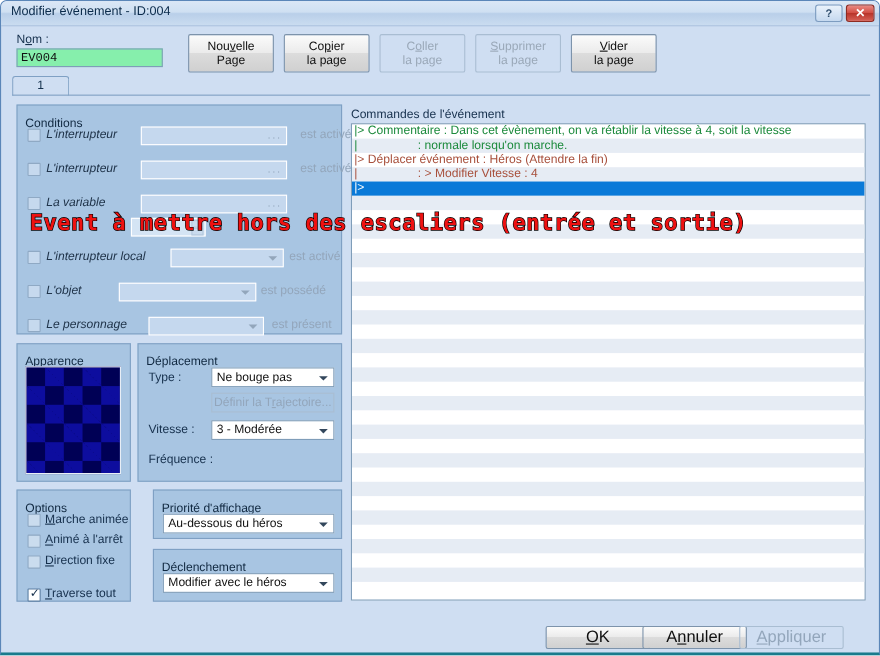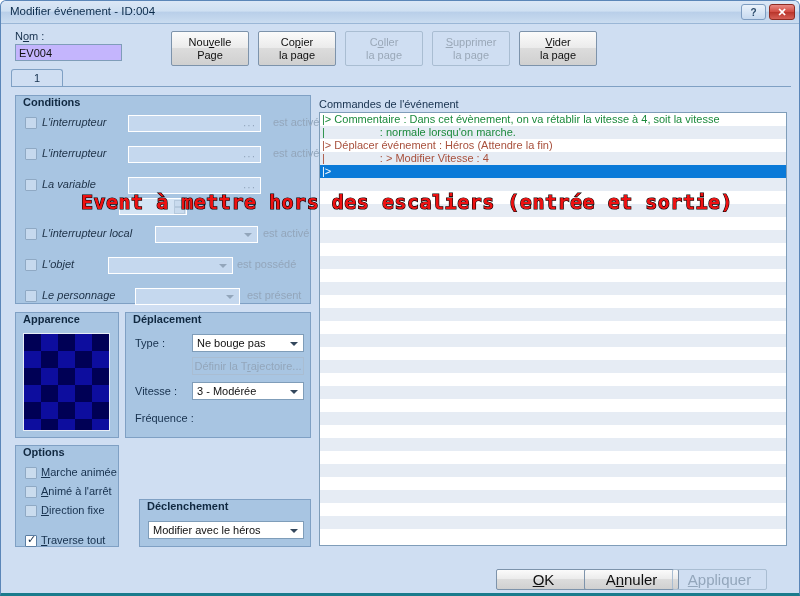--- a/index.html
+++ b/index.html
@@ -68,25 +68,25 @@
   }
 
   
   #nom-label {
     position: absolute; left: 14px; top: 29px;
     font-size: 11px; color: #16304d;
   }
   #nom-label u { text-decoration: underline; }
   #nom-input {
     position: absolute; left: 14px; top: 43px;
-    width: 107px; height: 17px;
+    width: 133px; height: 17px;
     box-sizing: border-box;
     border: 1px solid #7f9db9;
-    background: #c4b5fd;
-    font-family: Liberation Sans, sans-serif;
+    background: #86efac;
+    font-family: Liberation Mono, monospace;
     font-size: 11px;
     color: #101010;
     padding: 0 3px;
   }
 
   
   .topbtn {
     position: absolute; top: 30px;
     height: 35px;
     box-sizing: border-box;
@@ -140,22 +140,22 @@
   }
 
   
   .group {
     position: absolute;
     box-sizing: border-box;
     background: #a8c5e2;
     border: 1px solid #7fa0c4;
   }
   .group-title {
-    position: absolute; left: 7px; top: 0;
-    font-size: 11px; font-weight: bold;
+    position: absolute; left: 7px; top: 10px;
+    font-size: 11px; font-weight: normal;
     color: #102840;
     white-space: nowrap;
   }
 
   
   #panel-conditions { left: 14px; top: 94px; width: 296px; height: 209px; }
 
   .cond-row { position: absolute; left: 9px; height: 18px; }
   .cbx {
     position: absolute; left: 0; top: 2px;
@@ -345,21 +345,21 @@
     left: 26px; top: 189px;
     width: 760px;
     font-family: "DejaVu Sans Mono", monospace;
     font-size: 20px;
     font-weight: bold;
     letter-spacing: 0.5px;
     color: #ee1111;
     -webkit-text-stroke: 1.2px #000000;
     paint-order: stroke fill;
     white-space: nowrap;
-    text-align: center;
+    text-align: left;
     pointer-events: none;
   }
 
   
   .botbtn {
     position: absolute; top: 568px;
     width: 95px; height: 21px;
     box-sizing: border-box;
     border: 1px solid #7d93ab;
     border-radius: 2px;
@@ -496,20 +496,27 @@
       <div class="opt-row" style="top: 58px; width: 90px;">
         <div class="ocbx"></div>
         <span class="opt-label"><u>D</u>irection fixe</span>
       </div>
       <div class="opt-row" style="top: 88px; width: 90px; text-align: center;">
         <div class="ocbx checked"></div>
         <span class="opt-label"><u>T</u>raverse tout</span>
       </div>
     </div>
 
+  <div class="group" id="panel-priorite">
+    <div class="group-title">Priorité d'affichage</div>
+    <div class="ecombo" style="left:8px; top:21px; width:156px;">
+      <span class="txt">Au-dessous du héros</span>
+      <span class="arrow"></span>
+    </div>
+  </div>
 
   <div class="group" id="panel-declench">
     <div class="group-title">Déclenchement</div>
     <div class="ecombo" style="left:8px; top:21px; width:156px;">
       <span class="txt">Modifier avec le héros</span>
       <span class="arrow"></span>
     </div>
   </div>
 
   <div id="cmd-caption">Commandes de l'événement</div>

